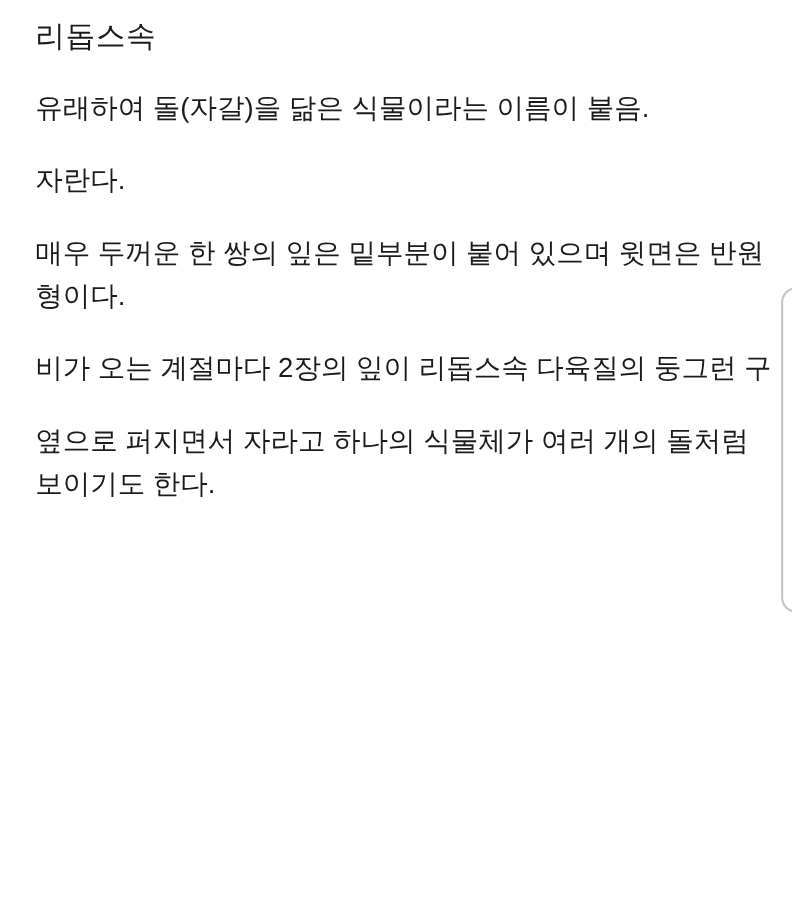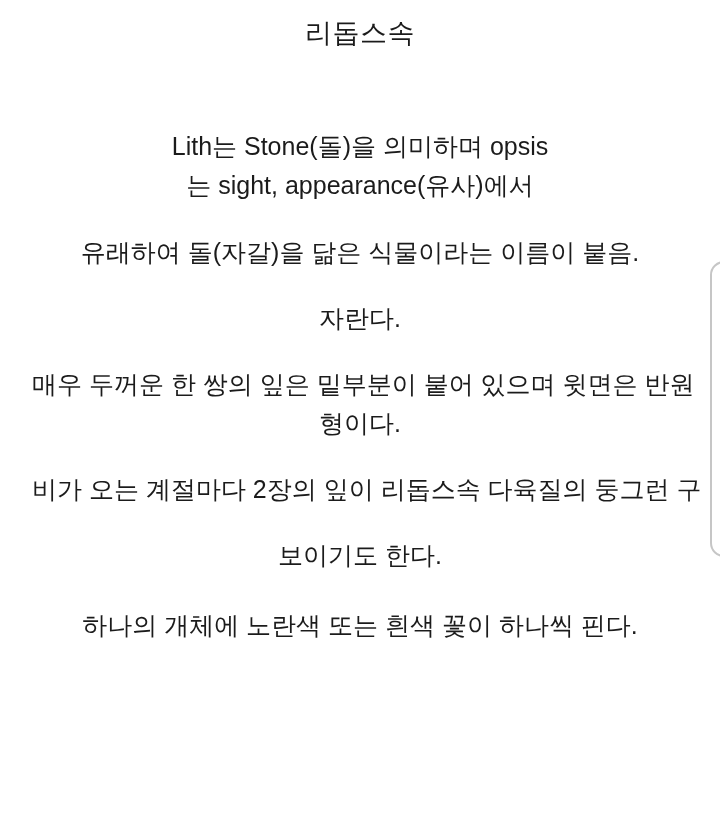--- a/index.html
+++ b/index.html
@@ -12,21 +12,21 @@
   body{
     width:720px;height:840px;
     background:var(--bg);
     color:var(--text);
     font-family:"Liberation Sans","DejaVu Sans",sans-serif;
     overflow:hidden;
     position:relative;
   }
   .content{
     padding:0 32px;
-    text-align:center;
+    text-align:left;
   }
   .doc-title{
     font-size:27px;
     font-weight:400;
     margin:15px 0 0 0;
     line-height:36px;
     letter-spacing:0.5px;
   }
   .para{
     font-size:25px;
@@ -53,46 +53,40 @@
     border-radius:14px;
   }
 </style>
 </head>
 <body>
 
 <main class="content">
 
   <h1 class="doc-title">리돕스속</h1>
 
-  <p class="para p-0">
-    <span class="line">Lith는 Stone(돌)을 의미하며 opsis</span>
-    <span class="line">는 sight, appearance(유사)에서</span>
-  </p>
 
   <p class="para p-1">
     <span class="line">유래하여 돌(자갈)을 닮은 식물이라는 이름이 붙음.</span>
   </p>
 
   <p class="para p-2">
     <span class="line">자란다.</span>
   </p>
 
   <p class="para p-3">
     <span class="line">매우 두꺼운 한 쌍의 잎은 밑부분이 붙어 있으며 윗면은 반원</span>
     <span class="line">형이다.</span>
   </p>
 
   <p class="para p-4">
     <span class="line">비가 오는 계절마다 2장의 잎이 리돕스속 다육질의 둥그런 구</span>
   </p>
 
 
   <p class="para p-6">
+    <span class="line">옆으로 퍼지면서 자라고 하나의 식물체가 여러 개의 돌처럼</span>
     <span class="line">보이기도 한다.</span>
   </p>
 
-  <p class="para p-7">
-    <span class="line">하나의 개체에 노란색 또는 흰색 꽃이 하나씩 핀다.</span>
-  </p>
 
 </main>
 
 <div class="edge-handle"></div>
 
 </body></html>

